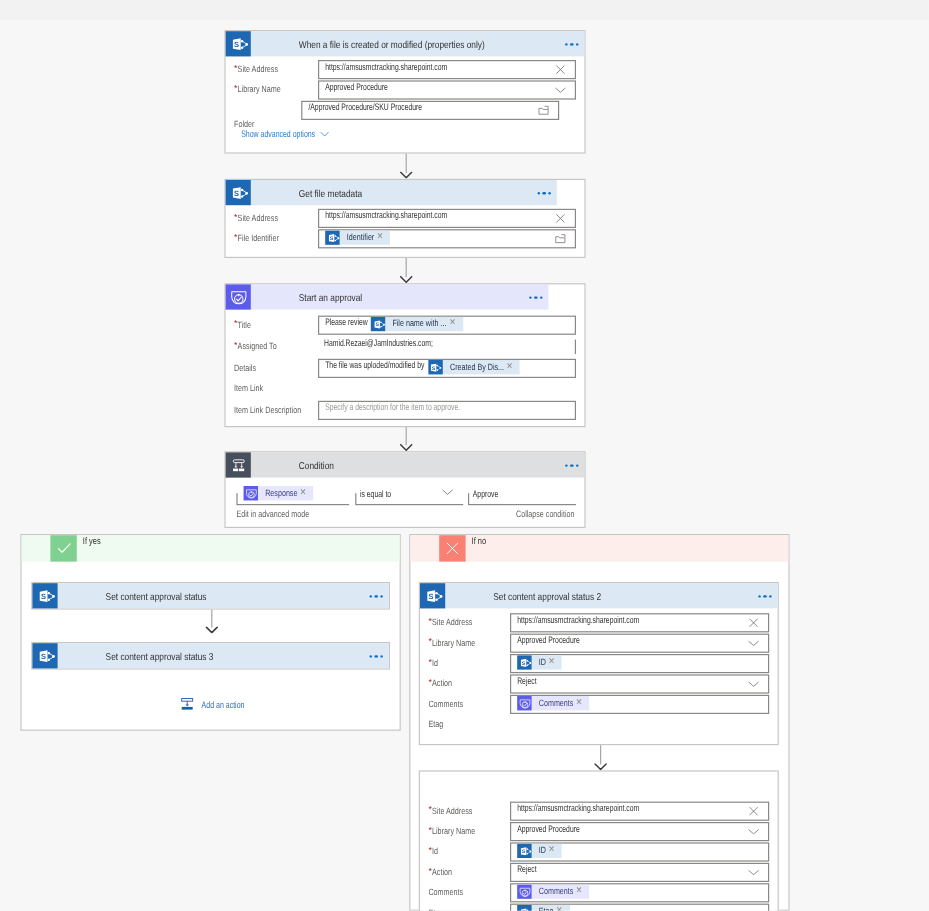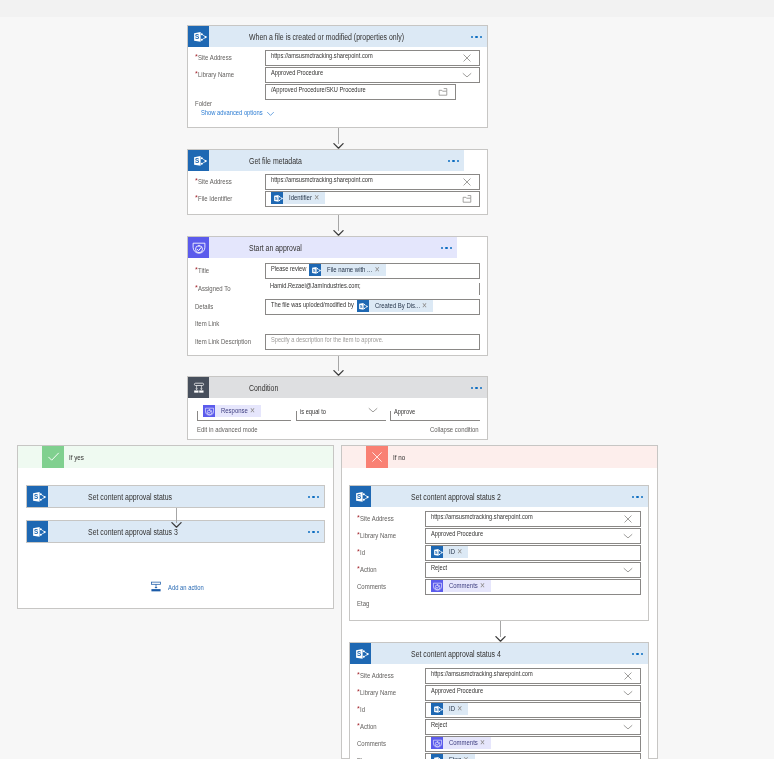--- a/index.html
+++ b/index.html
@@ -68,21 +68,21 @@
   .cond-cell::before{content:"";position:absolute;left:0;bottom:0;width:1px;height:9px;background:#8a8886;}
   .cond-cell .ct{font-size:7.9px;color:#323130;transform:scaleX(0.72);margin-left:4px;}
   .cond-cell .tok{margin-left:6px;}
   .cond-cell .act{position:absolute;right:8px;top:0;bottom:2px;display:flex;align-items:center;}
   .cfoot{position:absolute;line-height:1;}
   .cfoot .t{color:#605e5c;font-size:7.7px;transform:scaleX(0.775);}
 
 
   
   .panel{position:absolute;background:#fff;border:1px solid #c7c6c4;box-sizing:border-box;}
-  .panel-head{position:absolute;left:0;top:0;right:0;height:22px;display:flex;align-items:center;padding-left:24px;}
+  .panel-head{position:absolute;left:0;top:0;right:0;height:22px;display:flex;align-items:flex-start;padding-left:24px;}
   .panel-head .mark{width:22px;height:22px;flex:0 0 22px;display:flex;align-items:center;justify-content:center;}
   .panel-head .plabel{margin-left:5px;font-size:8px;color:#323130;transform:scaleX(0.78);}
   .head-yes{background:#effaf1;}
   .head-no{background:#fdeeec;}
   .mark-yes{background:#80d08f;}
   .mark-no{background:#f98073;}
 
   .addaction{position:absolute;display:flex;align-items:center;}
   .addaction .aico{display:flex;align-items:center;margin-right:6px;}
   .addaction .al{font-size:7.9px;color:#2b6cb5;transform:scaleX(0.74);}
@@ -125,21 +125,21 @@
       <div class="lab" style="left:7px;top:45px"><span class="req">*</span><span class="t " style="width: 36.0067px;">Library Name</span></div>
       <div class="fld" style="left:77px;top:41px;width:215px;height:16px">
         <span class="t txt" style="width: 52.1212px;">Approved Procedure</span>
         <span class="act">
           <svg width="10" height="10" viewBox="0 0 12 12" stroke="#6e6c6a" stroke-width="0.8" fill="none" stroke-linecap="round" stroke-linejoin="round">
             <path d="M1.3 4.2 L6 8.3 L10.7 4.2"></path>
           </svg>
         </span>
       </div>
       <div class="lab" style="left:7px;top:74px"><span class="t " style="width: 17.0097px;">Folder</span></div>
-      <div class="fld" style="left:77px;top:58px;width:191px;height:16px">
+      <div class="fld" style="left:63px;top:58px;width:215px;height:16px">
         <span class="t txt" style="width: 94.7475px;">/Approved Procedure/SKU Procedure</span>
         <span class="act">
           <svg width="10" height="10" viewBox="0 0 14 14" fill="none" stroke="#7b7977" stroke-width="0.95">
             <path d="M1.6 4.6 h3.7 l1.1 1.3 h5.9 v5.6 h-10.7 Z"></path>
             <path d="M8.0 2.2 h4.3 v3.4"></path>
           </svg>
         </span>
       </div>
 <div class="adv" style="left:13px;top:78px"><span class="t " style="width: 61.5907px;">Show advanced options</span><span class="advico"><svg width="9" height="9" viewBox="0 0 12 12" stroke="#2b7cd3" stroke-width="0.9" fill="none" stroke-linecap="round" stroke-linejoin="round">
             <path d="M2 4.5 L6 8.5 L10 4.5"></path>
@@ -348,21 +348,21 @@
           </svg>
         </div>
         <span class="t ctitle" style="width: 224.048px;">Set content approval status</span>
         <div class="dots">
           <i></i>
           <i></i>
           <i></i>
         </div>
       </div>
     </div>
-<div class="card" style="left:26px;top:520px;width:299px;height:23px;">
+<div class="card" style="left:26px;top:535px;width:299px;height:23px;">
 <div class="card-head head-sp" style="width:297px">
         <div class="ico ico-sp">
           <svg width="16" height="16" viewBox="0 0 32 32">
             <g fill="#ffffff">
 <path d="M6.2 8.3 L19.2 5.9 L19.2 25.5 L6.2 23.3 Z"></path>
 <path d="M21.0 9.6 L29.6 14.9 L29.0 15.9 L21.0 11.0 Z"></path>
 <path d="M29.0 16.3 L29.6 17.3 L21.0 22.6 L21.0 21.1 Z"></path>
 <circle cx="21.5" cy="10.6" r="2.0"></circle>
 <circle cx="21.5" cy="21.5" r="2.0"></circle>
 <circle cx="29.2" cy="16.1" r="2.3"></circle>
@@ -477,41 +477,20 @@
 <path d="M4.2 6.4 H27.8 V14.6 A11.8 11.8 0 0 1 16 26.4 A11.8 11.8 0 0 1 4.2 14.6 Z"></path>
 <circle cx="16" cy="18.3" r="7.0"></circle>
 <path d="M12.3 18.6 L15.0 21.4 L20.2 15.0" stroke-linecap="round" stroke-width="1.9"></path>
 <path d="M16 10.6 v2.2" stroke-linecap="round" stroke-width="1.9"></path>
 </svg>
           </span><span class="tl t" style="width: 28.8242px;">Comments</span><span class="tx">✕</span></span>
       </div>
       <div class="lab" style="left:7px;top:114px"><span class="t " style="width: 12.3438px;">Etag</span></div>
     </div>
 <div class="card" style="left:349px;top:642px;width:300px;height:150px;">
-<div class="card-head head-sp" style="width:298px">
-        <div class="ico ico-sp">
-          <svg width="16" height="16" viewBox="0 0 32 32">
-            <g fill="#ffffff">
-<path d="M6.2 8.3 L19.2 5.9 L19.2 25.5 L6.2 23.3 Z"></path>
-<path d="M21.0 9.6 L29.6 14.9 L29.0 15.9 L21.0 11.0 Z"></path>
-<path d="M29.0 16.3 L29.6 17.3 L21.0 22.6 L21.0 21.1 Z"></path>
-<circle cx="21.5" cy="10.6" r="2.0"></circle>
-<circle cx="21.5" cy="21.5" r="2.0"></circle>
-<circle cx="29.2" cy="16.1" r="2.3"></circle>
-</g>
-            <text x="12.4" y="20.4" font-family="Liberation Sans" font-size="12.6" font-weight="bold" fill="#1e68b3" text-anchor="middle">S</text>
-          </svg>
-        </div>
-        <span class="t ctitle" style="width: 224.884px;">Set content approval status 4</span>
-        <div class="dots">
-          <i></i>
-          <i></i>
-          <i></i>
-        </div>
-      </div>
 <div class="lab" style="left:7px;top:29px"><span class="req">*</span><span class="t " style="width: 33.6861px;">Site Address</span></div>
       <div class="fld" style="left:75px;top:25px;width:216px;height:16px">
         <span class="t txt" style="width: 101.677px;">https://amsusmctracking.sharepoint.com</span>
         <span class="act">
           <svg width="10" height="10" viewBox="0 0 12 12" stroke="#6e6c6a" stroke-width="0.8" fill="none" stroke-linecap="round">
             <path d="M2.2 2.2 L9.8 9.8 M9.8 2.2 L2.2 9.8"></path>
           </svg>
         </span>
       </div>
       <div class="lab" style="left:7px;top:46px"><span class="req">*</span><span class="t " style="width: 36.0067px;">Library Name</span></div>

